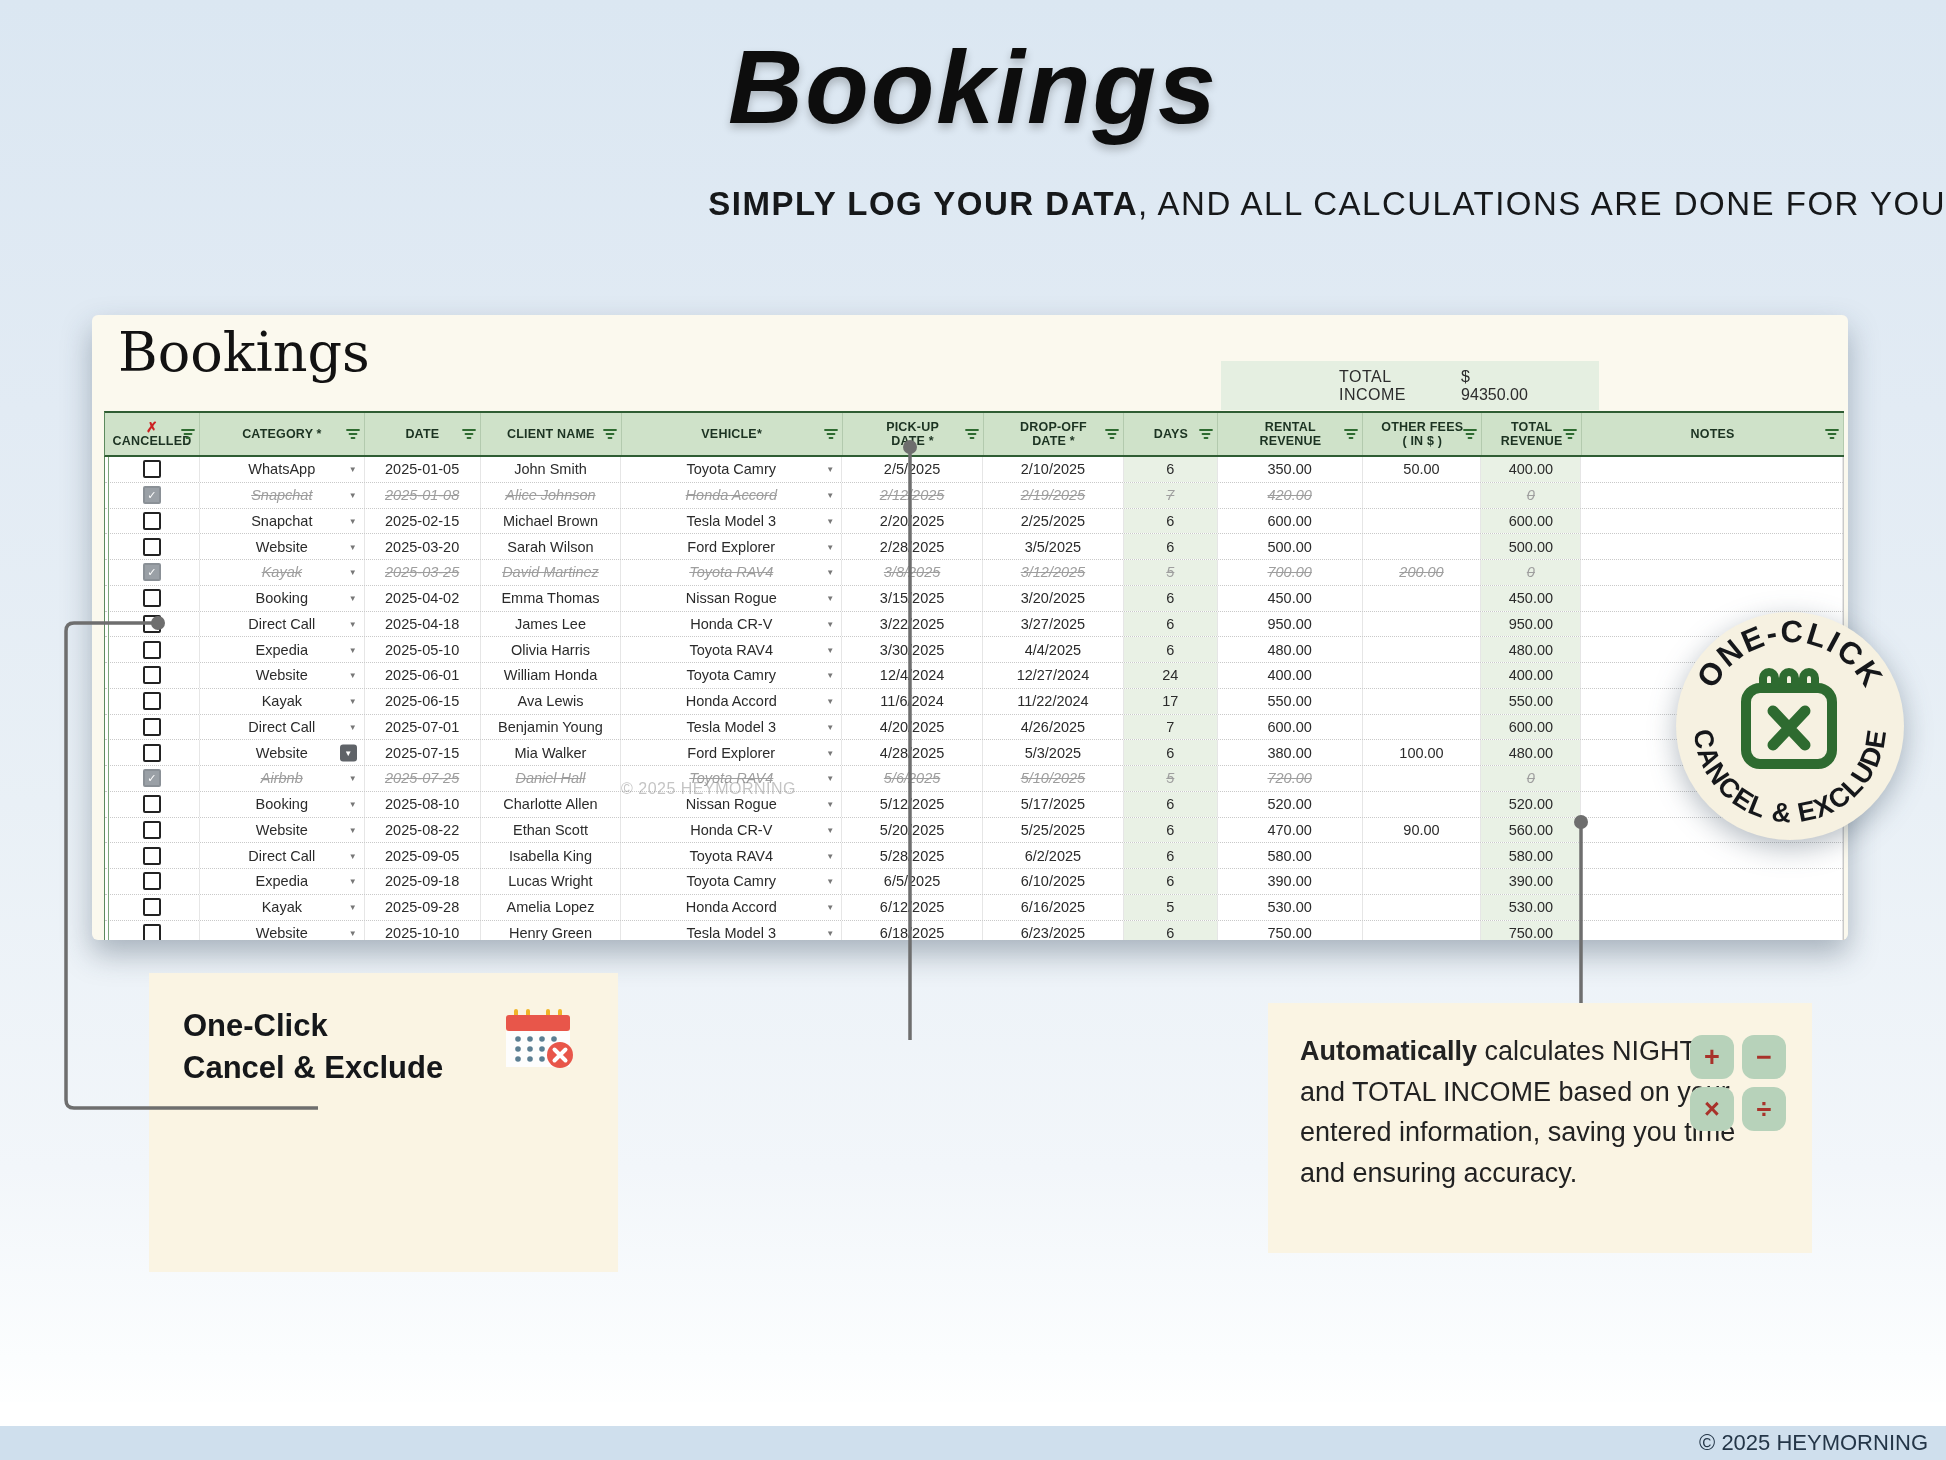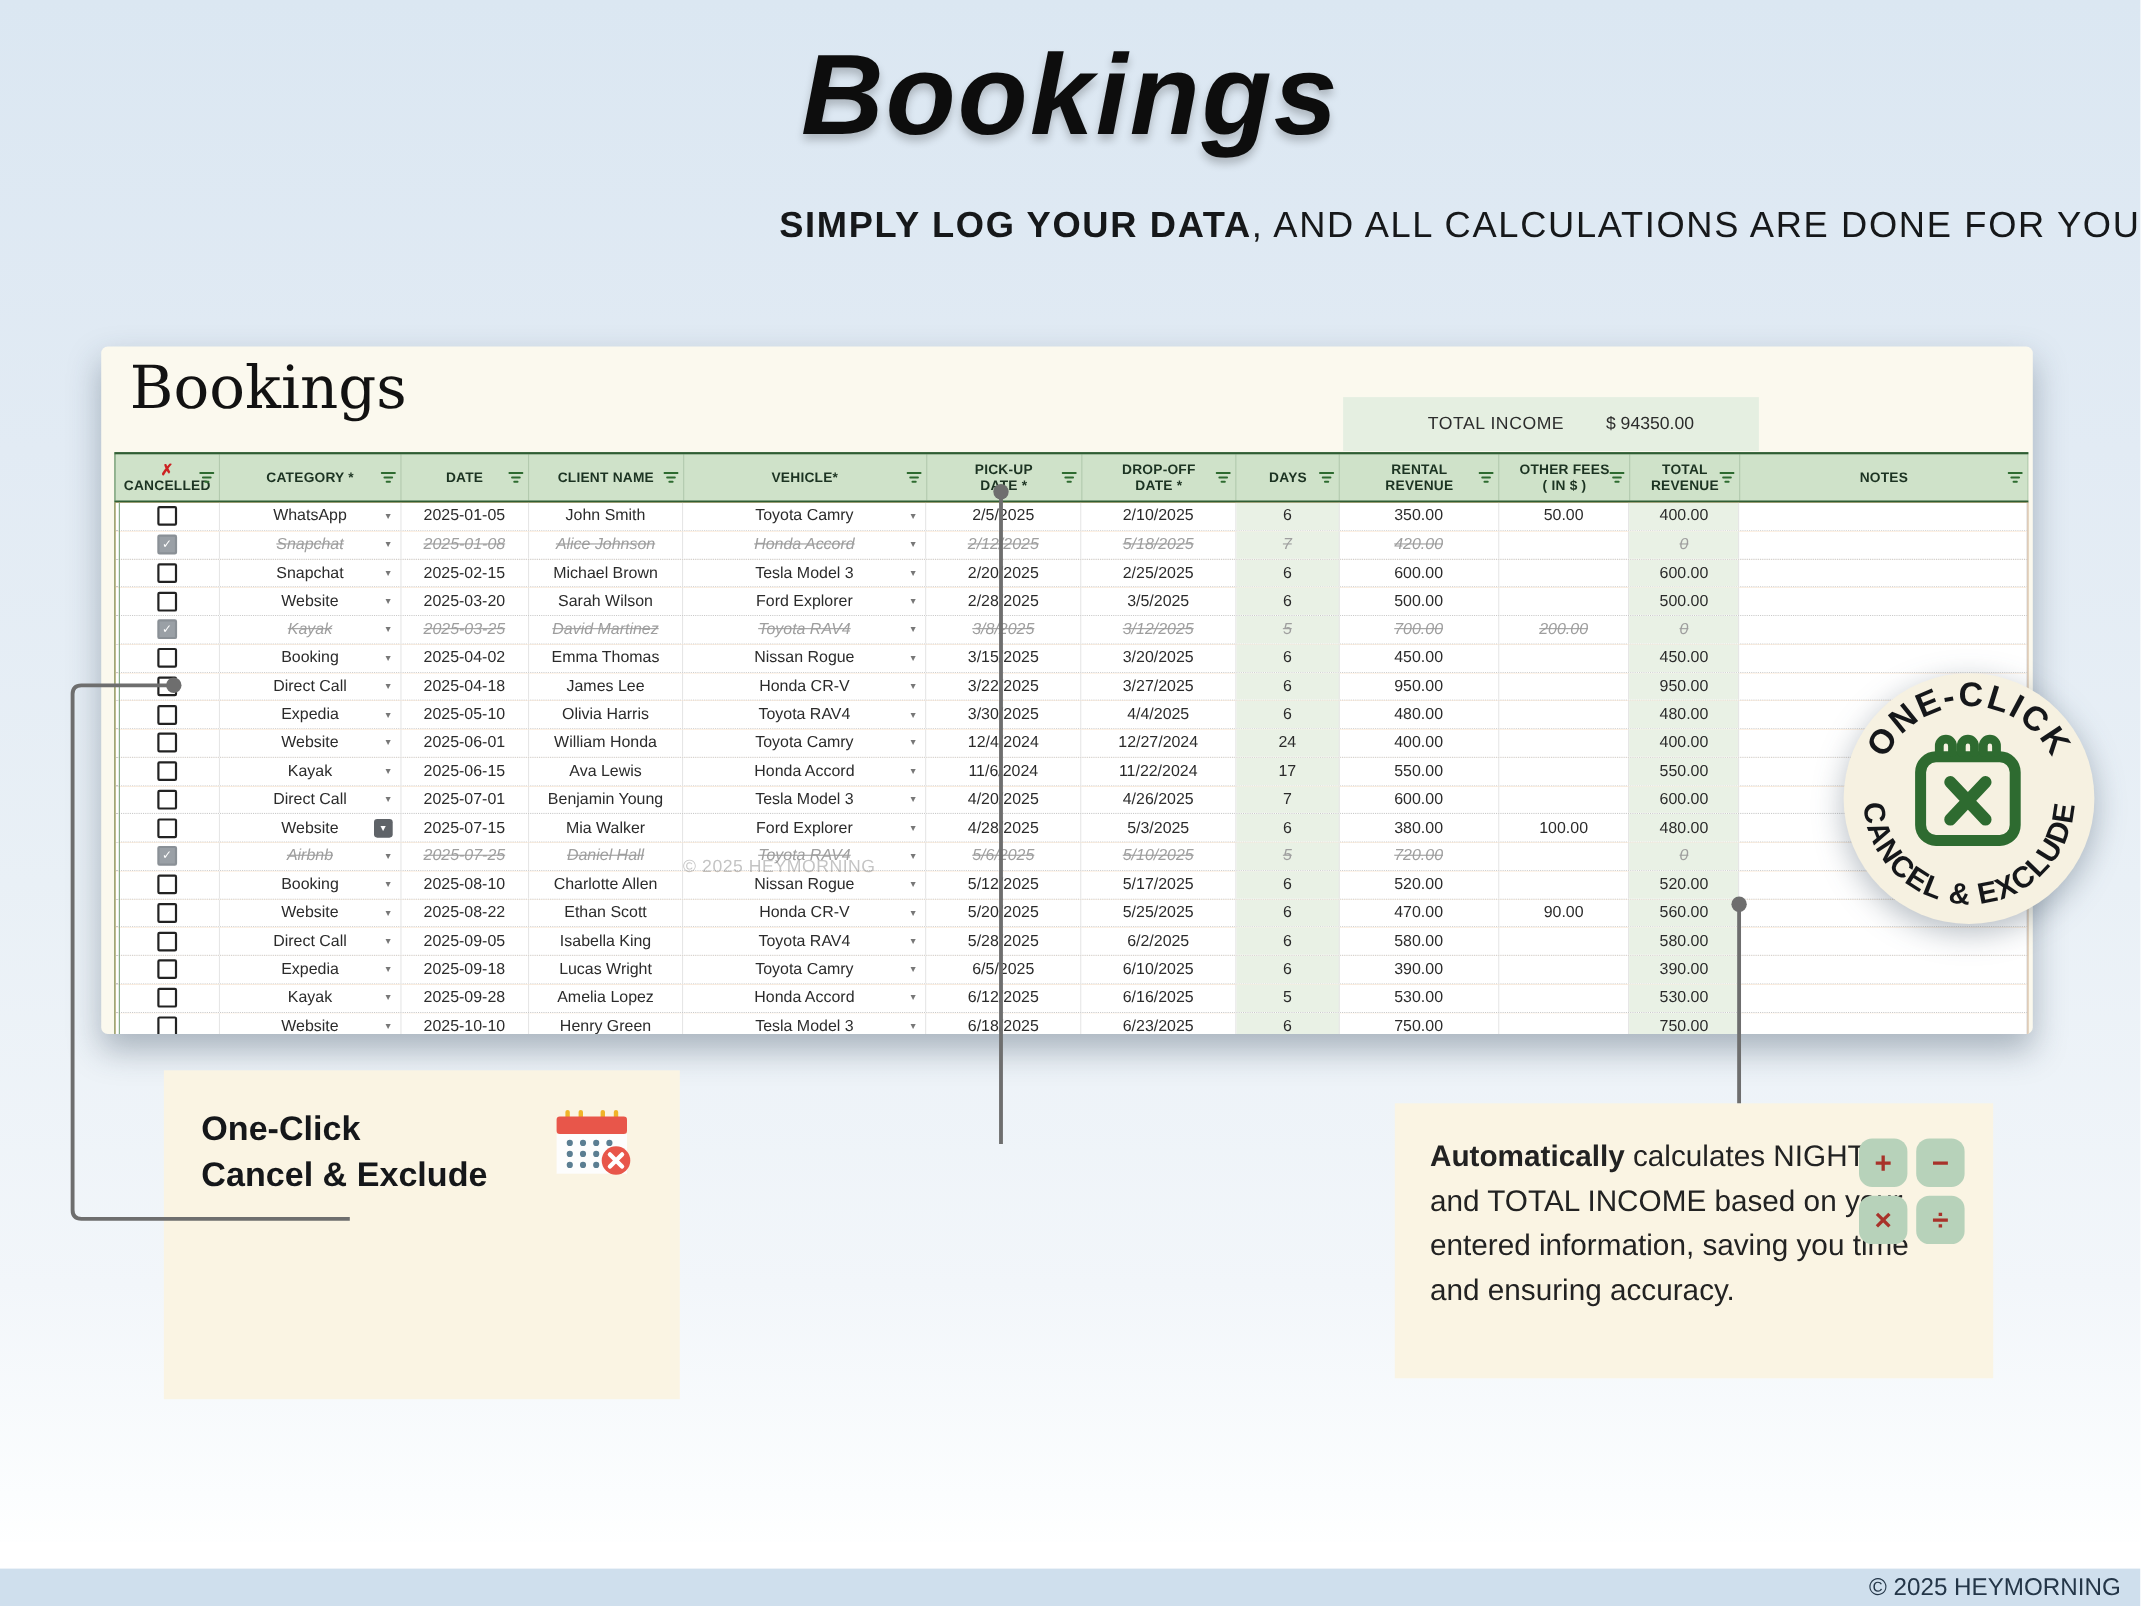--- a/index.html
+++ b/index.html
@@ -13,21 +13,21 @@
   .subtitle{position:absolute;top:185px;left:0;width:100%;text-align:right;
     font-size:33px;letter-spacing:1.5px;color:#16181a;}
   .subtitle .b{font-weight:bold;}
   
   .panel{position:absolute;left:92px;top:315px;width:1756px;height:625px;background:#fbf9ee;
     border-radius:6px;box-shadow:0 14px 30px rgba(40,60,80,.35);overflow:hidden;}
   .sheet-title{position:absolute;left:26px;top:6px;font-family:"DejaVu Serif","Liberation Serif",serif;
     font-size:54px;color:#121212;}
   .income{position:absolute;left:1129px;top:46px;width:378px;height:49px;background:#e5efe1;
     display:flex;align-items:center;}
-  .inc-label{margin-left:77px;font-size:16px;letter-spacing:.5px;color:#2c2c2c;}
+  .inc-label{margin-left:118px;font-size:16px;letter-spacing:.5px;color:#2c2c2c;}
   .inc-value{margin-left:auto;margin-right:59px;font-size:16px;color:#2c2c2c;}
   .thead{position:absolute;left:12px;top:96px;width:1740px;height:46px;display:flex;
     background:#cfe2c9;border-top:2px solid #2f5d33;border-bottom:2px solid #2f5d33;
     border-left:1px solid #5d8a5e;box-sizing:border-box;}
   .hcell{position:relative;display:flex;align-items:center;justify-content:center;
     box-sizing:border-box;border-right:1px solid rgba(95,130,95,.25);}
   .hlines{text-align:center;font-weight:bold;font-size:12.5px;line-height:1.15;color:#1c3322;letter-spacing:.2px;}
   .xmark{display:block;color:#c22;font-size:14px;line-height:1;font-weight:bold;}
   .fico{position:absolute;right:4px;top:50%;transform:translateY(-50%);line-height:0;}
   .tbody{position:absolute;left:12px;top:142px;width:1740px;height:483px;overflow:hidden;
@@ -254,21 +254,21 @@
             <span class="txt">Alice Johnson</span>
           </div>
           <div class="cell c4">
             <span class="txt">Honda Accord</span>
             <div class="dd">▼</div>
           </div>
           <div class="cell c5">
             <span class="txt">2/12/2025</span>
           </div>
           <div class="cell c6">
-            <span class="txt">5/18/2025</span>
+            <span class="txt">2/19/2025</span>
           </div>
           <div class="cell c7 green">
             <span class="txt">7</span>
           </div>
           <div class="cell c8">
             <span class="txt">420.00</span>
           </div>
           <div class="cell c9">
             <span class="txt"></span>
           </div>

